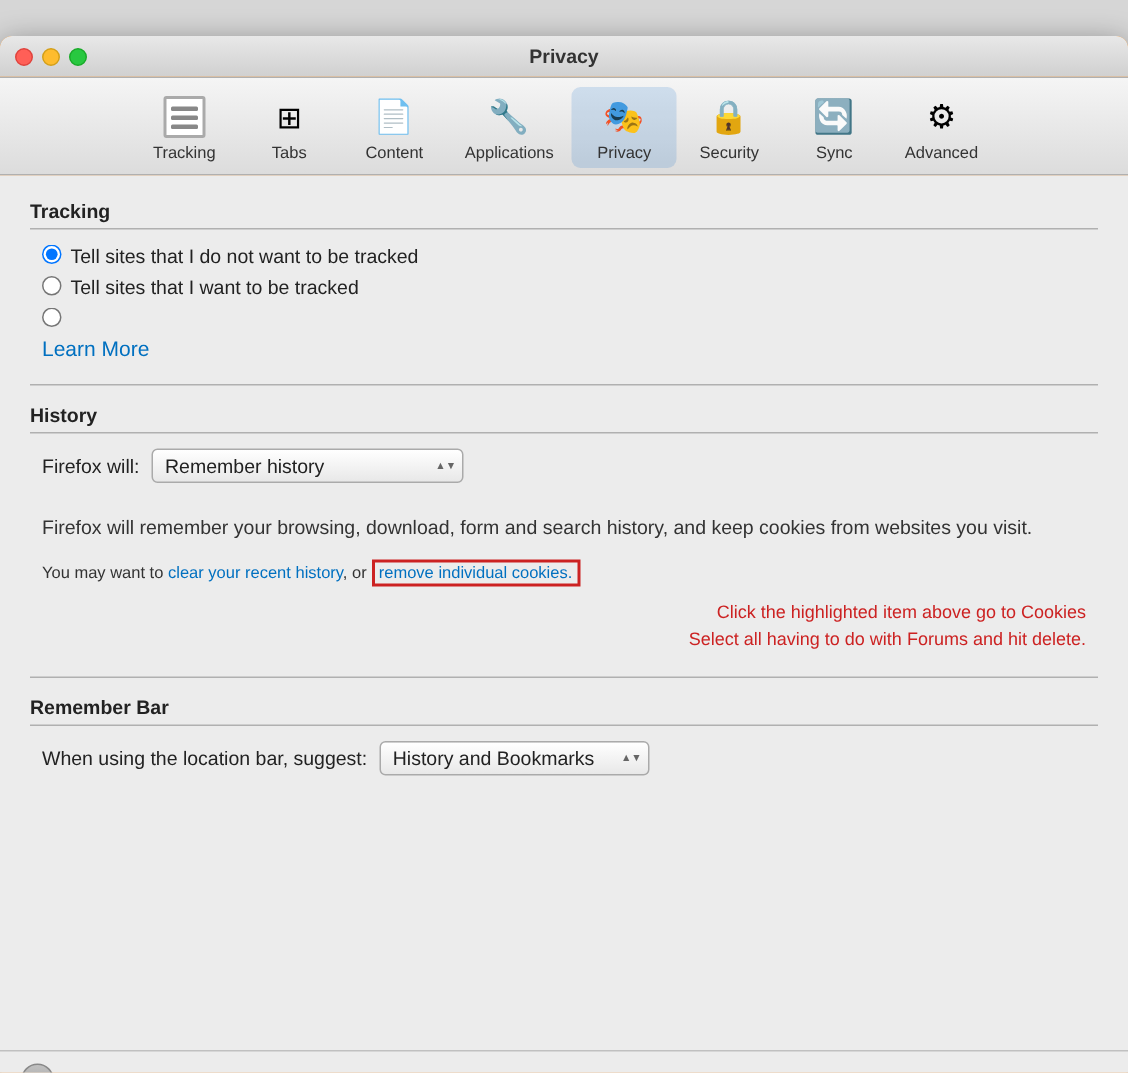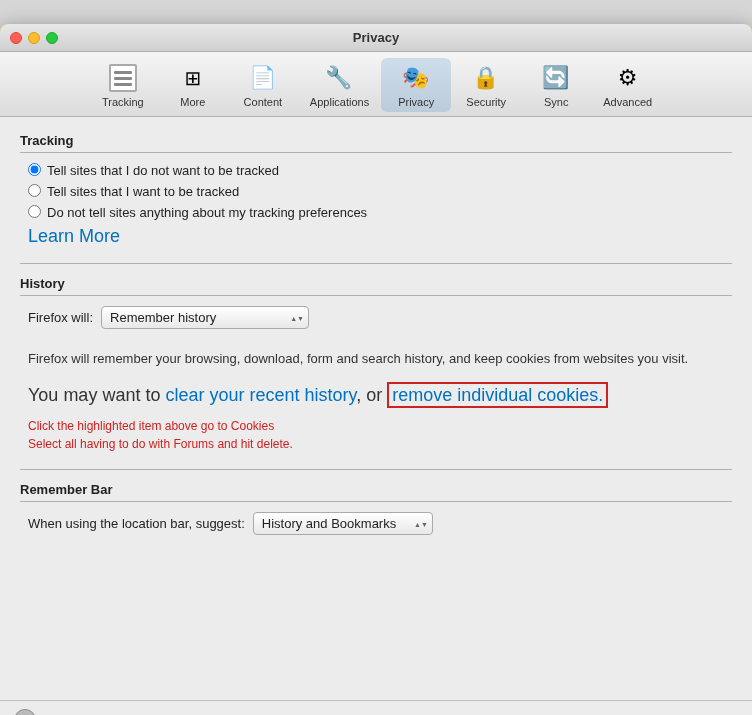--- a/index.html
+++ b/index.html
@@ -144,21 +144,21 @@
     }
 
     .radio-label {
       font-size: 13px;
       color: #222;
     }
 
     .learn-more-link {
       color: #0070c0;
       text-decoration: none;
-      font-size: 18px;
+      font-size: 14px;
       padding-left: 8px;
       cursor: pointer;
     }
 
     .history-row {
       display: flex;
       align-items: center;
       gap: 8px;
       padding-left: 8px;
       margin-bottom: 8px;
@@ -200,21 +200,21 @@
     }
 
     .history-description {
       font-size: 13px;
       color: #333;
       margin: 20px 8px 12px;
       line-height: 1.5;
     }
 
     .history-links {
-      font-size: 18px;
+      font-size: 11px;
       color: #333;
       margin: 0 8px 8px;
       line-height: 1.6;
     }
 
     .inline-link {
       color: #0070c0;
       text-decoration: none;
       cursor: pointer;
     }
@@ -223,21 +223,21 @@
       color: #0070c0;
       text-decoration: none;
       cursor: pointer;
       border: 2px solid #cc2222;
       padding: 1px 3px;
     }
 
     .hint-text {
       color: #cc2222;
       font-size: 12px;
-      text-align: left;
+      text-align: right;
       margin: 6px 8px 12px;
       line-height: 1.5;
     }
 
     .divider {
       border: none;
       border-top: 1px solid #b0b0b0;
       margin: 12px 0;
     }
 
@@ -316,21 +316,21 @@
         <div class="general-icon">
           <div></div>
             <div></div>
             <div></div>
         </div>
       </div>
       <span class="toolbar-label">Tracking</span>
     </div>
     <div class="toolbar-item">
       <div class="toolbar-icon" style="font-size:20px;">⊞</div>
-      <span class="toolbar-label">More</span>
+      <span class="toolbar-label">Tabs</span>
     </div>
     <div class="toolbar-item">
       <div class="toolbar-icon">📄</div>
       <span class="toolbar-label">Content</span>
     </div>
     <div class="toolbar-item">
       <div class="toolbar-icon">🔧</div>
       <span class="toolbar-label">Applications</span>
     </div>
     <div class="toolbar-item active">
@@ -359,21 +359,20 @@
         <label class="radio-item">
           <input type="radio" name="tracking" checked="" style="">
           <span class="radio-label">Tell sites that I do not want to be tracked</span>
         </label>
         <label class="radio-item">
           <input type="radio" name="tracking" style="">
           <span class="radio-label">Tell sites that I want to be tracked</span>
         </label>
         <label class="radio-item">
           <input type="radio" name="tracking" style="">
-          <span class="radio-label">Do not tell sites anything about my tracking preferences</span>
         </label>
       </div>
       <a class="learn-more-link" href="#">Learn More</a>
     </div>
 
     <hr class="divider">
 
     <div class="section">
       <div class="section-title">History</div>
       <div class="history-row">

